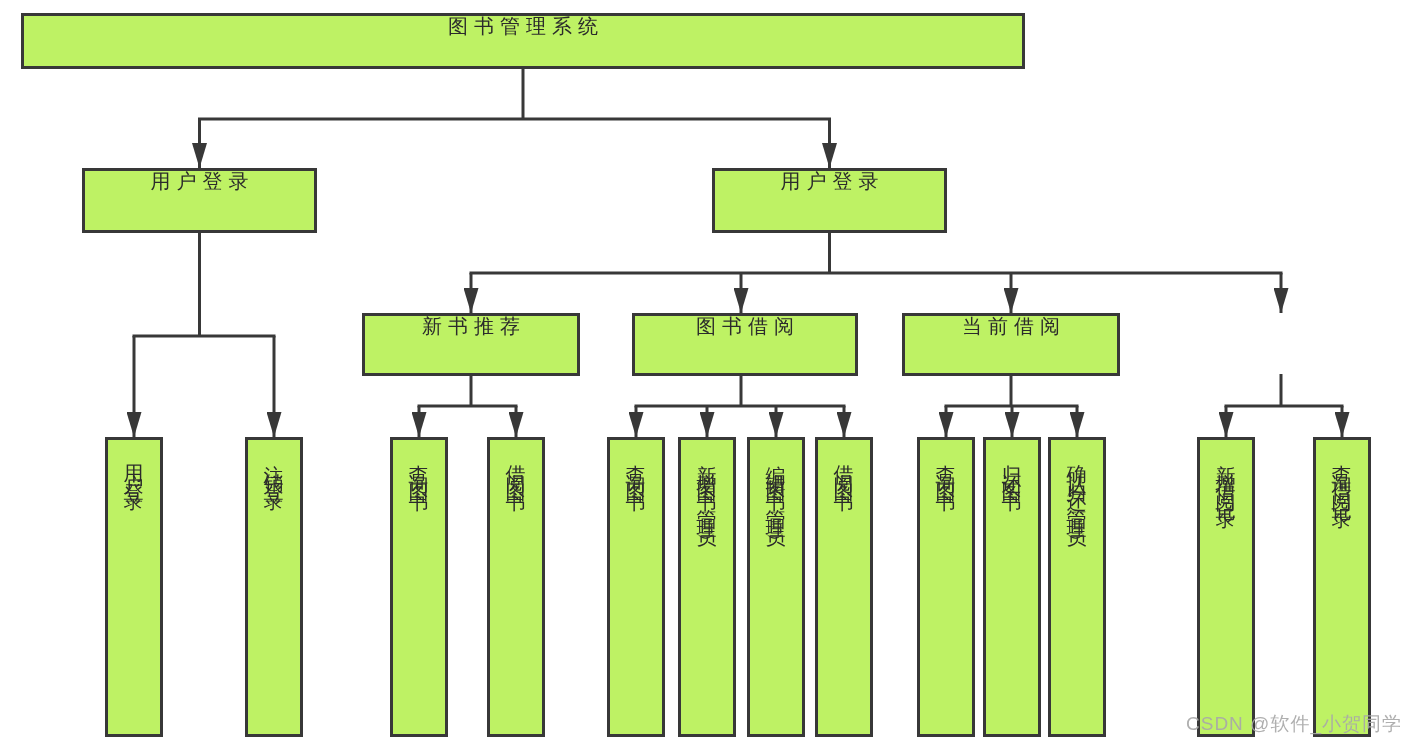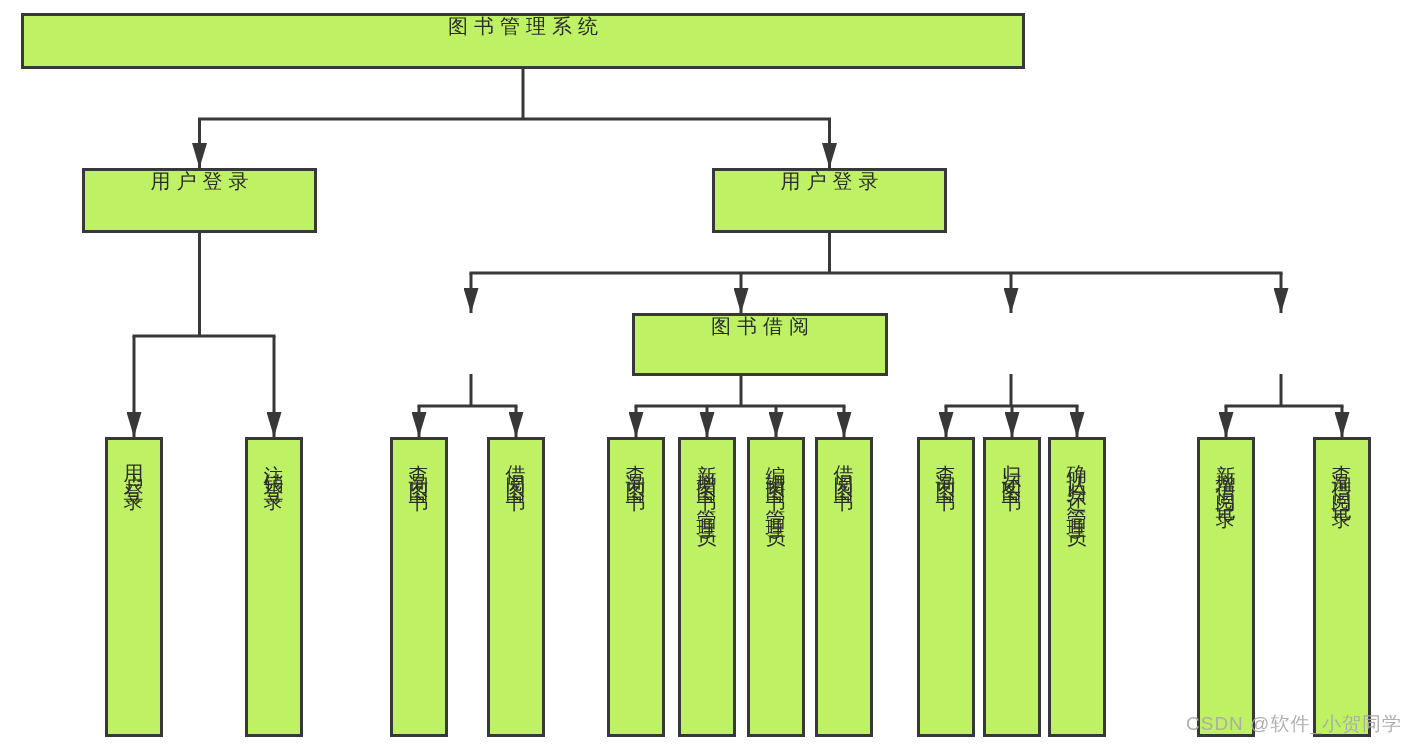--- a/index.html
+++ b/index.html
@@ -89,22 +89,28 @@
     <span>图书管理系统</span>
   </div>
 
   <div class="box h" style="left:82px;top:168px;width:235px;height:65px">
     <span>用户登录</span>
   </div>
   <div class="box h" style="left:712px;top:168px;width:235px;height:65px">
     <span>用户登录</span>
   </div>
 
-  <div class="box h" style="left:632px;top:313px;width:256px;height:63px">
+  <div class="box h" style="left:362px;top:313px;width:218px;height:63px">
+    <span>新书推荐</span>
+  </div>
+  <div class="box h" style="left:632px;top:313px;width:226px;height:63px">
     <span>图书借阅</span>
+  </div>
+  <div class="box h" style="left:902px;top:313px;width:218px;height:63px">
+    <span>当前借阅</span>
   </div>
 
   <div class="box v" style="left:105px;top:437px;width:58px;height:300px">
     <span>用户登录</span>
   </div>
   <div class="box v" style="left:245px;top:437px;width:58px;height:300px">
     <span>注销登录</span>
   </div>
 
   <div class="box v" style="left:390px;top:437px;width:58px;height:300px">

